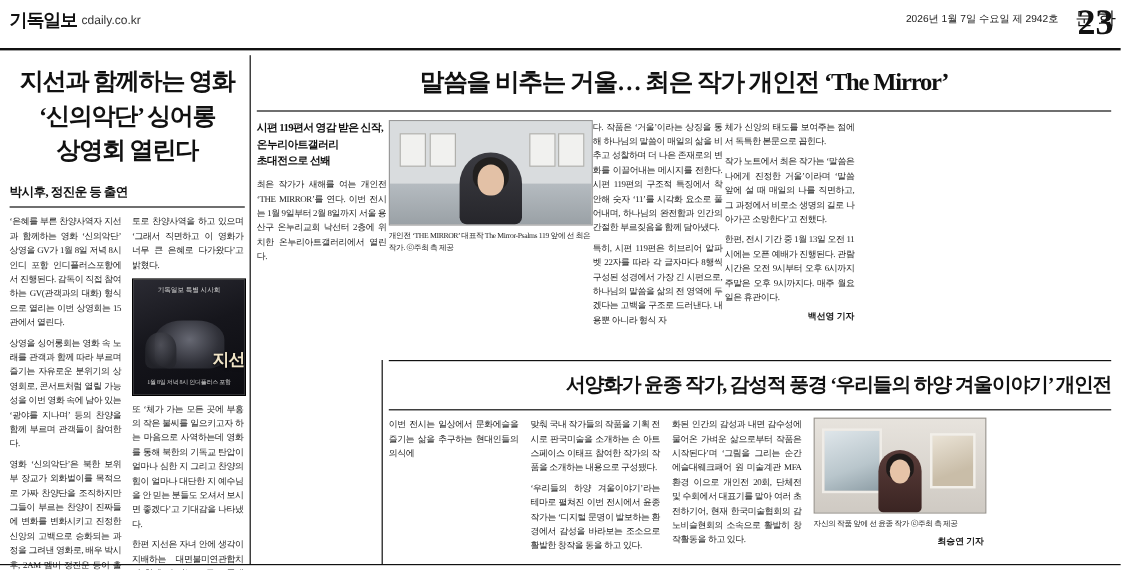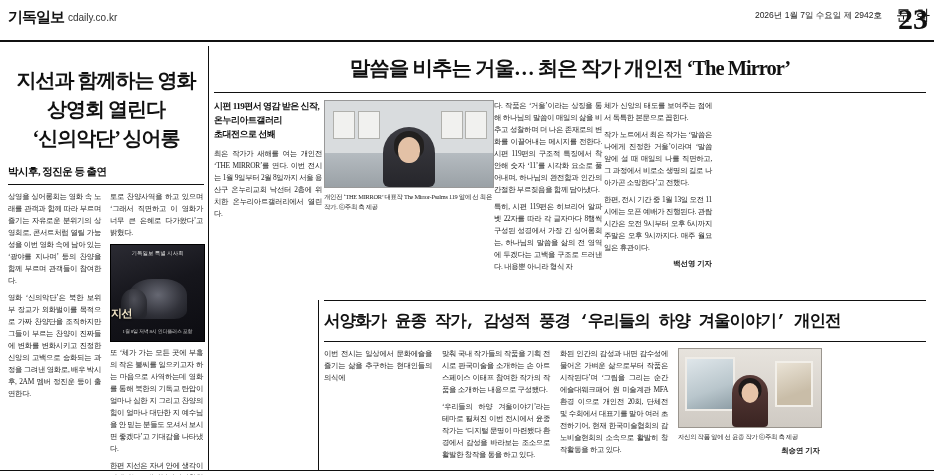--- a/index.html
+++ b/index.html
@@ -41,21 +41,21 @@
     font-size:30px;font-weight:bold;
   }
 
   
   .vrule{position:absolute;width:1px;background:#111;}
 
   
   .left{position:absolute;left:8px;top:46px;width:196px;height:424px;}
   .left-head{
     text-align:center;font-size:20px;font-weight:bold;line-height:1.45;
-    letter-spacing:-1px;margin-top:20px;
+    letter-spacing:-1px;margin-top:8px;
   }
   .left-head div{white-space:nowrap;}
   .left-sub{
     margin-top:12px;font-size:10.5px;font-weight:bold;letter-spacing:-0.5px;
   }
   .left-rule{margin:5px 0 6px 0;height:1px;background:#111;width:100%;}
   .lcols{display:flex;gap:9px;}
   .lcol{width:93px;}
   .body-text{
     font-size:7.4px;line-height:1.62;text-align:justify;
@@ -77,22 +77,22 @@
     background:radial-gradient(ellipse at 50% 40%, #6d6f7a 0%, #33343c 60%, #1a1b21 100%);
     border-radius:40% 40% 22% 22%;
     opacity:.92;
   }
   .poster .pfig2{
     position:absolute;left:10px;top:44px;width:26px;height:30px;
     background:radial-gradient(ellipse at 50% 35%, #55565f 0%, #25262c 70%);
     border-radius:45% 45% 20% 20%;opacity:.8;
   }
   .poster .pttl{
-    position:absolute;left:0;right:0;bottom:20px;text-align:left;
-    color:#f2e6c8;font-size:11px;font-weight:bold;letter-spacing:-0.5px;
+    position:absolute;left:0;right:0;bottom:20px;text-align:right;
+    color:#f2e6c8;font-size:14px;font-weight:bold;letter-spacing:-0.5px;
     text-shadow:0 1px 2px #000;
   }
   .poster .ptop{
     position:absolute;left:0;right:0;top:5px;text-align:center;
     color:#d8d8d8;font-size:5.5px;letter-spacing:0px;
   }
   .poster .pbot{
     position:absolute;left:0;right:0;bottom:7px;text-align:center;
     color:#cfcfcf;font-size:5px;letter-spacing:-0.2px;
   }
@@ -140,22 +140,22 @@
   }
   .cap{
     font-size:6.4px;line-height:1.5;letter-spacing:-0.3px;margin-top:4px;color:#222;
     text-align:justify;
   }
 
   
   .bot{position:absolute;left:324px;top:300px;width:602px;}
   .bot-rule-top{height:1px;background:#111;width:100%;}
   .bot-head{
-    text-align:left;font-size:16.5px;font-weight:bold;letter-spacing:-1px;
-    padding:9px 0 9px 0;white-space:nowrap;font-family:Liberation Mono, monospace;
+    text-align:right;font-size:16.5px;font-weight:bold;letter-spacing:-1px;
+    padding:9px 0 9px 0;white-space:nowrap;
   }
   .bot-cols{display:flex;gap:10px;margin-top:6px;}
   .bc{width:108px;}
   .bc.wide{width:142px;}
 
   .photo2{
     width:142px;height:78px;position:relative;overflow:hidden;
     background:linear-gradient(180deg,#e7e3dd 0%,#cfcac3 100%);
     border:1px solid #9a958e;
   }
@@ -196,29 +196,30 @@
     <div class="mh-section">문화</div>
     <div class="mh-date">2026년 1월 7일 수요일 제 2942호</div>
     <div class="mh-pageno">23</div>
   </div>
 
   <div class="vrule" style="left:208px;top:46px;height:424px;"></div>
 
   <div class="left">
     <div class="left-head">
       <div>지선과 함께하는 영화</div>
+      <div>‘신의악단’ 싱어롱</div>
       <div>상영회 열린다</div>
-      <div>‘신의악단’ 싱어롱</div>
     </div>
     <div class="left-sub">박시후, 정진운 등 출연</div>
     <div class="left-rule"></div>
 
     <div class="lcols">
       <div class="lcol">
         <div class="body-text">
+          <p>‘은혜를 부른 찬양사역자 지선과 함께하는 영화 ‘신의악단’ 상영을 GV가 1월 8일 저녁 8시 인디 포항 인디플러스포항에서 진행된다. 감독이 직접 참여하는 GV(관객과의 대화) 형식으로 열리는 이번 상영회는 15관에서 열린다.</p>
           <p>상영을 싱어롱회는 영화 속 노래를 관객과 함께 따라 부르며 즐기는 자유로운 분위기의 상영회로, 콘서트처럼 열릴 가능성을 이번 영화 속에 남아 있는 ‘광야를 지나며’ 등의 찬양을 함께 부르며 관객들이 참여한다.</p>
           <p>영화 ‘신의악단’은 북한 보위부 장교가 외화벌이를 목적으로 가짜 찬양단을 조직하지만 그들이 부르는 찬양이 진짜들에 변화를 변화시키고 진정한 신앙의 고백으로 승화되는 과정을 그려낸 영화로, 배우 박시후, 2AM 멤버 정진운 등이 출연한다.</p>
 
         </div>
       </div>
       <div class="lcol">
         <div class="body-text">
           <p>토로 찬양사역을 하고 있으며 ‘그래서 직면하고 이 영화가 너무 큰 은혜로 다가왔다’고 밝혔다.</p>
         </div>
         <div class="poster">
@@ -266,21 +267,21 @@
             <div class="hair"></div>
             <div class="face"></div>
           </div>
         </div>
         <div class="cap">개인전 ‘THE MIRROR’ 대표작 The Mirror-Psalms 119 앞에 선 최은 작가. ⓒ주최 측 제공</div>
       </div>
 
       <div class="mc">
         <div class="body-text">
           <p>다. 작품은 ‘거울’이라는 상징을 통해 하나님의 말씀이 매일의 삶을 비추고 성찰하며 더 나은 존재로의 변화를 이끌어내는 메시지를 전한다. 시편 119편의 구조적 특징에서 착안해 숫자 ‘11’를 시각화 요소로 풀어내며, 하나님의 완전함과 인간의 간절한 부르짖음을 함께 담아냈다.</p>
-          <p>특히, 시편 119편은 히브리어 알파벳 22자를 따라 각 글자마다 8행씩 구성된 성경에서 가장 긴 싱어롱회는, 하나님의 말씀을 삶의 전 영역에 두겠다는 고백을 구조로 드러낸다. 내용뿐 아니라 형식 자</p>
+          <p>특히, 시편 119편은 히브리어 알파벳 22자를 따라 각 글자마다 8행씩 구성된 성경에서 가장 긴 시편으로, 하나님의 말씀을 삶의 전 영역에 두겠다는 고백을 구조로 드러낸다. 내용뿐 아니라 형식 자</p>
         </div>
       </div>
 
       <div class="mc">
         <div class="body-text">
           <p>체가 신앙의 태도를 보여주는 점에서 독특한 본문으로 꼽힌다.</p>
           <p>작가 노트에서 최은 작가는 ‘말씀은 나에게 진정한 거울’이라며 ‘말씀 앞에 설 때 매일의 나를 직면하고, 그 과정에서 비로소 생명의 길로 나아가곤 소망한다’고 전했다.</p>
           <p>한편, 전시 기간 중 1월 13일 오전 11시에는 오픈 예배가 진행된다. 관람 시간은 오전 9시부터 오후 6시까지 주말은 오후 9시까지다. 매주 월요일은 휴관이다.</p>
         </div>
         <div class="byline-end">백선영 기자</div>
@@ -297,21 +298,21 @@
 
     <div class="bot-cols">
       <div class="bc">
         <div class="body-text">
           <p>이번 전시는 일상에서 문화에슬을 즐기는 삶을 추구하는 현대인들의 의식에</p>
         </div>
       </div>
       <div class="bc">
         <div class="body-text">
           <p>맞춰 국내 작가들의 작품을 기획 전시로 판국미술을 소개하는 손 아트스페이스 이태프 참여한 작가의 작품을 소개하는 내용으로 구성됐다.</p>
-          <p>‘우리들의 하양 겨울이야기’라는 테마로 펼쳐진 이번 전시에서 윤종 작가는 ‘디지털 문명이 마련됐다 환경에서 감성을 바라보는 조소으로 활발한 창작을 동을 하고 있다.</p>
+          <p>‘우리들의 하양 겨울이야기’라는 테마로 펼쳐진 이번 전시에서 윤종 작가는 ‘디지털 문명이 발보하는 환경에서 감성을 바라보는 조소으로 활발한 창작을 동을 하고 있다.</p>
         </div>
       </div>
       <div class="bc">
         <div class="body-text">
           <p>화된 인간의 감성과 내면 감수성에 물어온 가벼운 삶으로부터 작품은 시작된다’며 ‘그림을 그리는 순간에슬대웨크패어 원 미술계관 MFA 환경 이으로 개인전 20회, 단체전 및 수회에서 대표기를 맡아 여러 초전하기어, 현재 한국미술협회의 감노비슬현회의 소속으로 활발히 창작활동을 하고 있다.</p>
         </div>
       </div>
       <div class="bc wide">
         <div class="photo2">
           <div class="art"></div>

